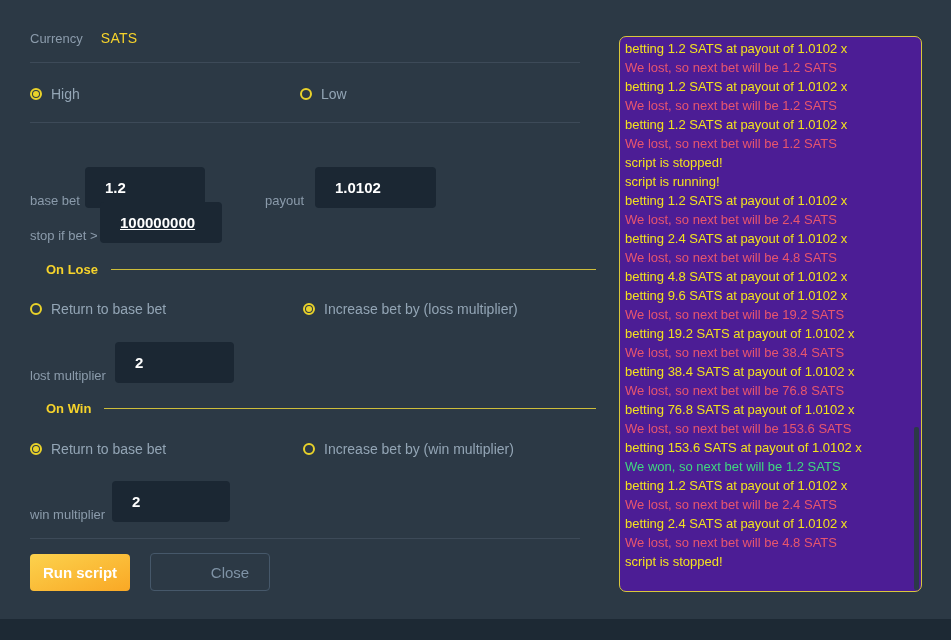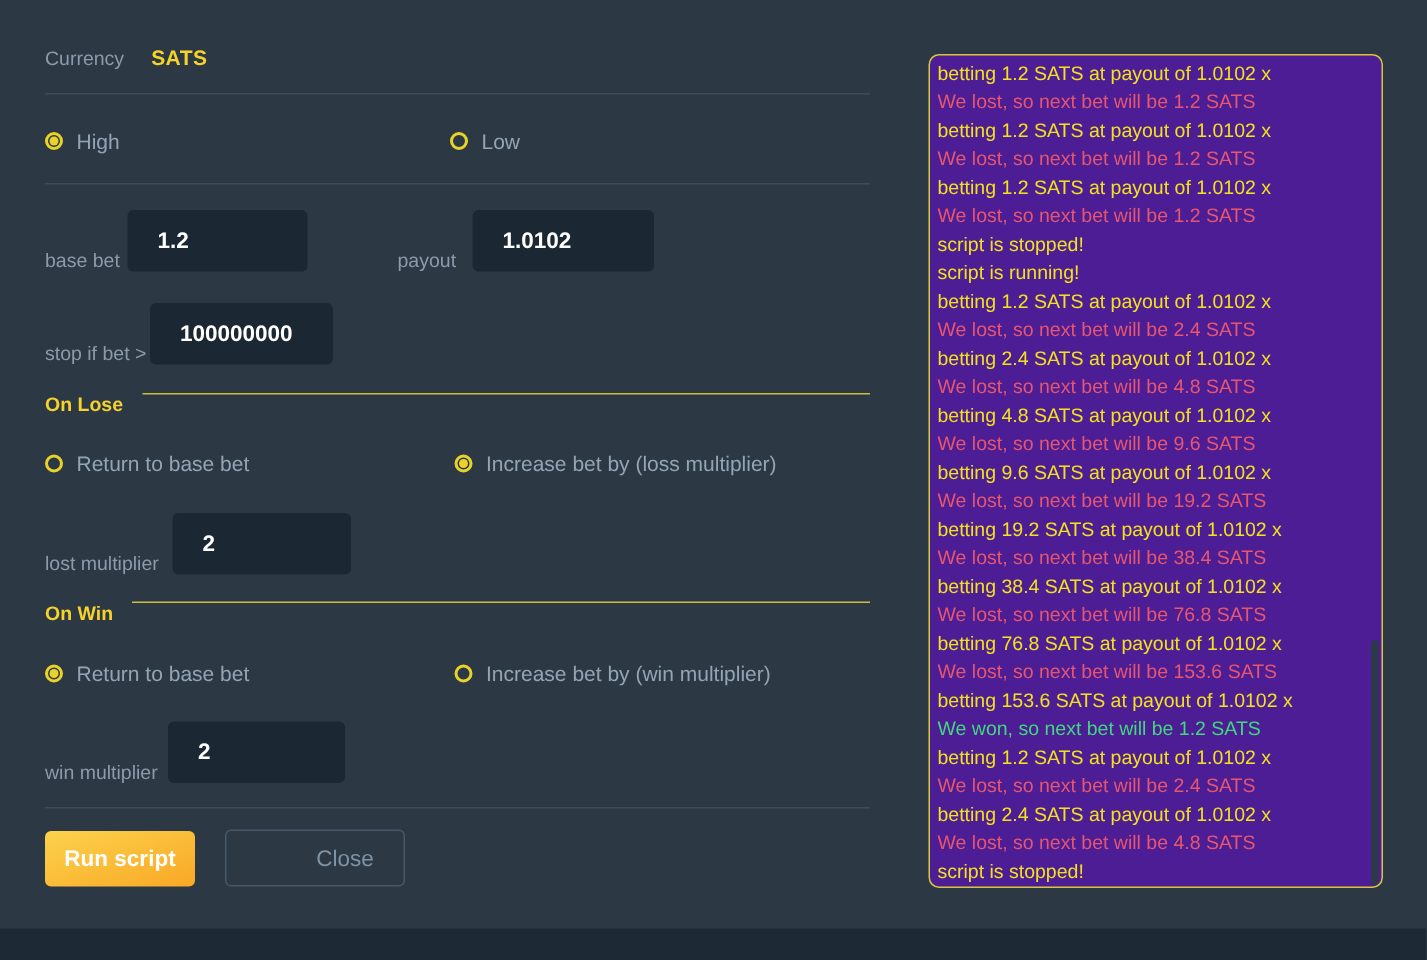--- a/index.html
+++ b/index.html
@@ -7,41 +7,41 @@
   body { font-family: "Liberation Sans", sans-serif; background: #2c3945; overflow: hidden; }
 
   .stage { position: relative; width: 951px; height: 640px; background: #2c3945; }
   .footer-strip { position: absolute; left: 0; bottom: 0; width: 951px; height: 21px; background: #1d2934; }
 
   .row { position: absolute; left: 30px; }
 
   .lbl { color: #8b9bab; font-size: 13px; }
 
   .currency-row { top: 30px; display: flex; align-items: flex-end; gap: 18px; }
-  .currency-value { color: #f6d32b; font-weight: bold; font-size: 14px; letter-spacing: .3px; }
+  .currency-value { color: #f6d32b; font-weight: normal; font-size: 14px; letter-spacing: .3px; }
 
   .divider { position: absolute; left: 30px; width: 550px; height: 1px; background: #3d4a58; }
   .div1 { top: 62px; }
   .div2 { top: 122px; }
   .div3 { top: 538px; }
 
   .radio-row { display: flex; align-items: center; height: 18px; }
   .radio-opt { display: flex; align-items: center; gap: 9px; cursor: pointer; }
   .radio-circle { width: 12px; height: 12px; border: 2px solid #e9d22a; border-radius: 50%;
                   display: flex; align-items: center; justify-content: center; flex: 0 0 auto; }
   .radio-dot { width: 6px; height: 6px; border-radius: 50%; background: #e9d22a; display: none; }
   .radio-opt.selected .radio-dot { display: block; }
   .radio-label { color: #93a5b5; font-size: 14px; }
 
   .field-row { display: flex; align-items: flex-end; }
   .field-input { background: #1b2733; border: none; border-radius: 4px; color: #ffffff;
                  font-weight: bold; font-size: 15px; font-family: "Liberation Sans", sans-serif;
                  height: 41px; padding-left: 20px; outline: none; }
 
-  .section-head { display: flex; width: 550px; }
+  .section-head { display: flex; align-items: center; width: 550px; margin-left: 16px; }
   .section-title { color: #f6d32b; font-weight: bold; font-size: 13px; white-space: nowrap; }
   .section-line { flex: 1; height: 1px; background: #cdbd3a; margin-left: 13px; }
 
   .btn-run { position: absolute; left: 30px; top: 554px; width: 100px; height: 37px;
              background: linear-gradient(160deg, #fcd24d 0%, #f9a825 100%);
              border: none; border-radius: 4px; color: #ffffff; font-weight: bold; font-size: 15px;
              font-family: "Liberation Sans", sans-serif; cursor: pointer; }
   .btn-close { position: absolute; left: 150px; top: 553px; width: 120px; height: 38px;
                background: transparent; border: 1px solid #46586a; border-radius: 4px;
                color: #7f93a6; font-size: 15px; font-family: "Liberation Sans", sans-serif; cursor: pointer; padding-left: 40px; }
@@ -81,26 +81,26 @@
       <span class="radio-label">Low</span>
     </div>
   </div>
 
   <div class="divider div2"></div>
 
   <div class="row field-row" style="top:140px;">
     <span class="lbl" style="width:55px;">base bet</span>
     <input class="field-input" style="width: 120px;" value="1.2">
     <span class="lbl" style="margin-left:60px; width:50px;">payout</span>
-    <input class="field-input" style="width: 121px;" value="1.0102">
+    <input class="field-input" style="width: 121px; margin-top: 27px;" value="1.0102">
   </div>
 
   <div class="row field-row" style="top:202px;">
     <span class="lbl" style="width:70px;">stop if bet &gt;</span>
-    <input class="field-input" style="width: 122px;" value="100000000">
+    <input class="field-input" style="width: 122px; text-decoration: underline;" value="100000000">
   </div>
 
   <div class="row section-head" style="top:262px;">
     <span class="section-title">On Lose</span>
     <span class="section-line"></span>
   </div>
 
   <div class="row radio-row" style="top:300px; width:550px;">
     <div class="radio-opt" style="position:absolute; left:0;">
       <span class="radio-circle"></span>
@@ -154,21 +154,20 @@
       <div class="log-line loss">We lost, so next bet will be 1.2 SATS</div>
       <div class="log-line info">betting 1.2 SATS at payout of 1.0102 x</div>
       <div class="log-line loss">We lost, so next bet will be 1.2 SATS</div>
       <div class="log-line info">script is stopped!</div>
       <div class="log-line info">script is running!</div>
       <div class="log-line info">betting 1.2 SATS at payout of 1.0102 x</div>
       <div class="log-line loss">We lost, so next bet will be 2.4 SATS</div>
       <div class="log-line info">betting 2.4 SATS at payout of 1.0102 x</div>
       <div class="log-line loss">We lost, so next bet will be 4.8 SATS</div>
       <div class="log-line info">betting 4.8 SATS at payout of 1.0102 x</div>
-      <div class="log-line loss">We lost, so next bet will be 9.6 SATS</div>
       <div class="log-line info">betting 9.6 SATS at payout of 1.0102 x</div>
       <div class="log-line loss">We lost, so next bet will be 19.2 SATS</div>
       <div class="log-line info">betting 19.2 SATS at payout of 1.0102 x</div>
       <div class="log-line loss">We lost, so next bet will be 38.4 SATS</div>
       <div class="log-line info">betting 38.4 SATS at payout of 1.0102 x</div>
       <div class="log-line loss">We lost, so next bet will be 76.8 SATS</div>
       <div class="log-line info">betting 76.8 SATS at payout of 1.0102 x</div>
       <div class="log-line loss">We lost, so next bet will be 153.6 SATS</div>
       <div class="log-line info">betting 153.6 SATS at payout of 1.0102 x</div>
       <div class="log-line win">We won, so next bet will be 1.2 SATS</div>

